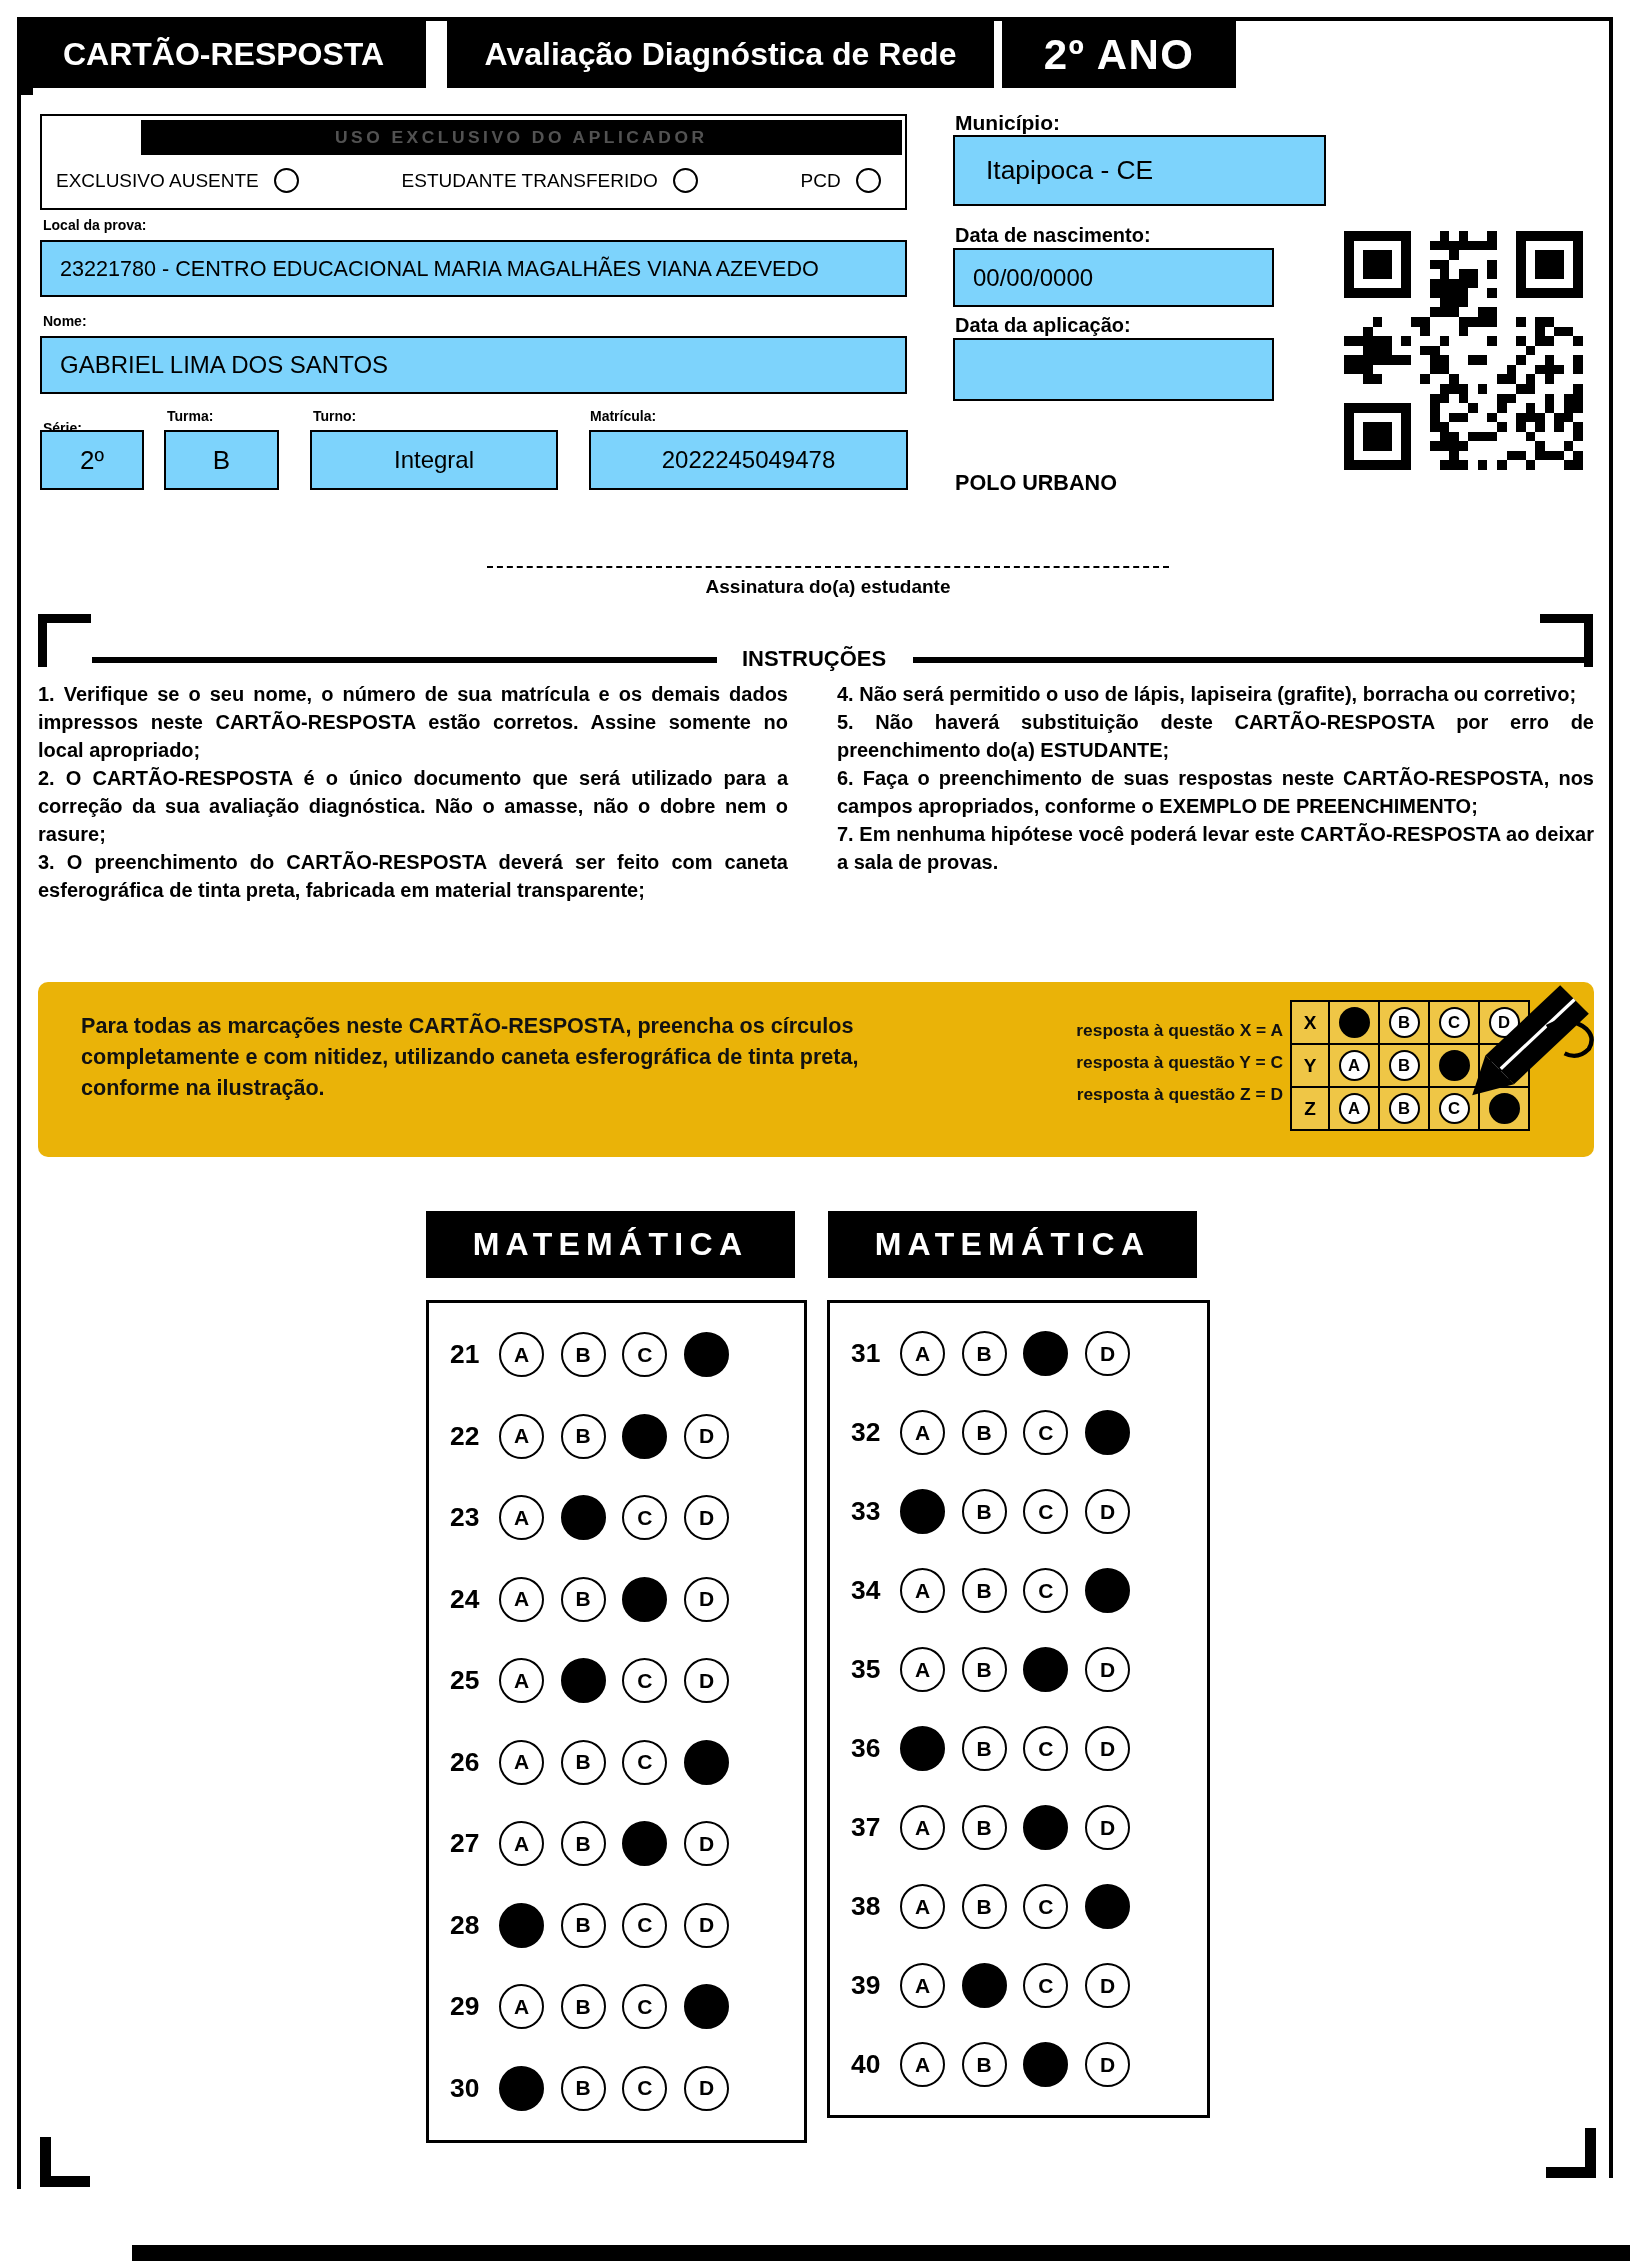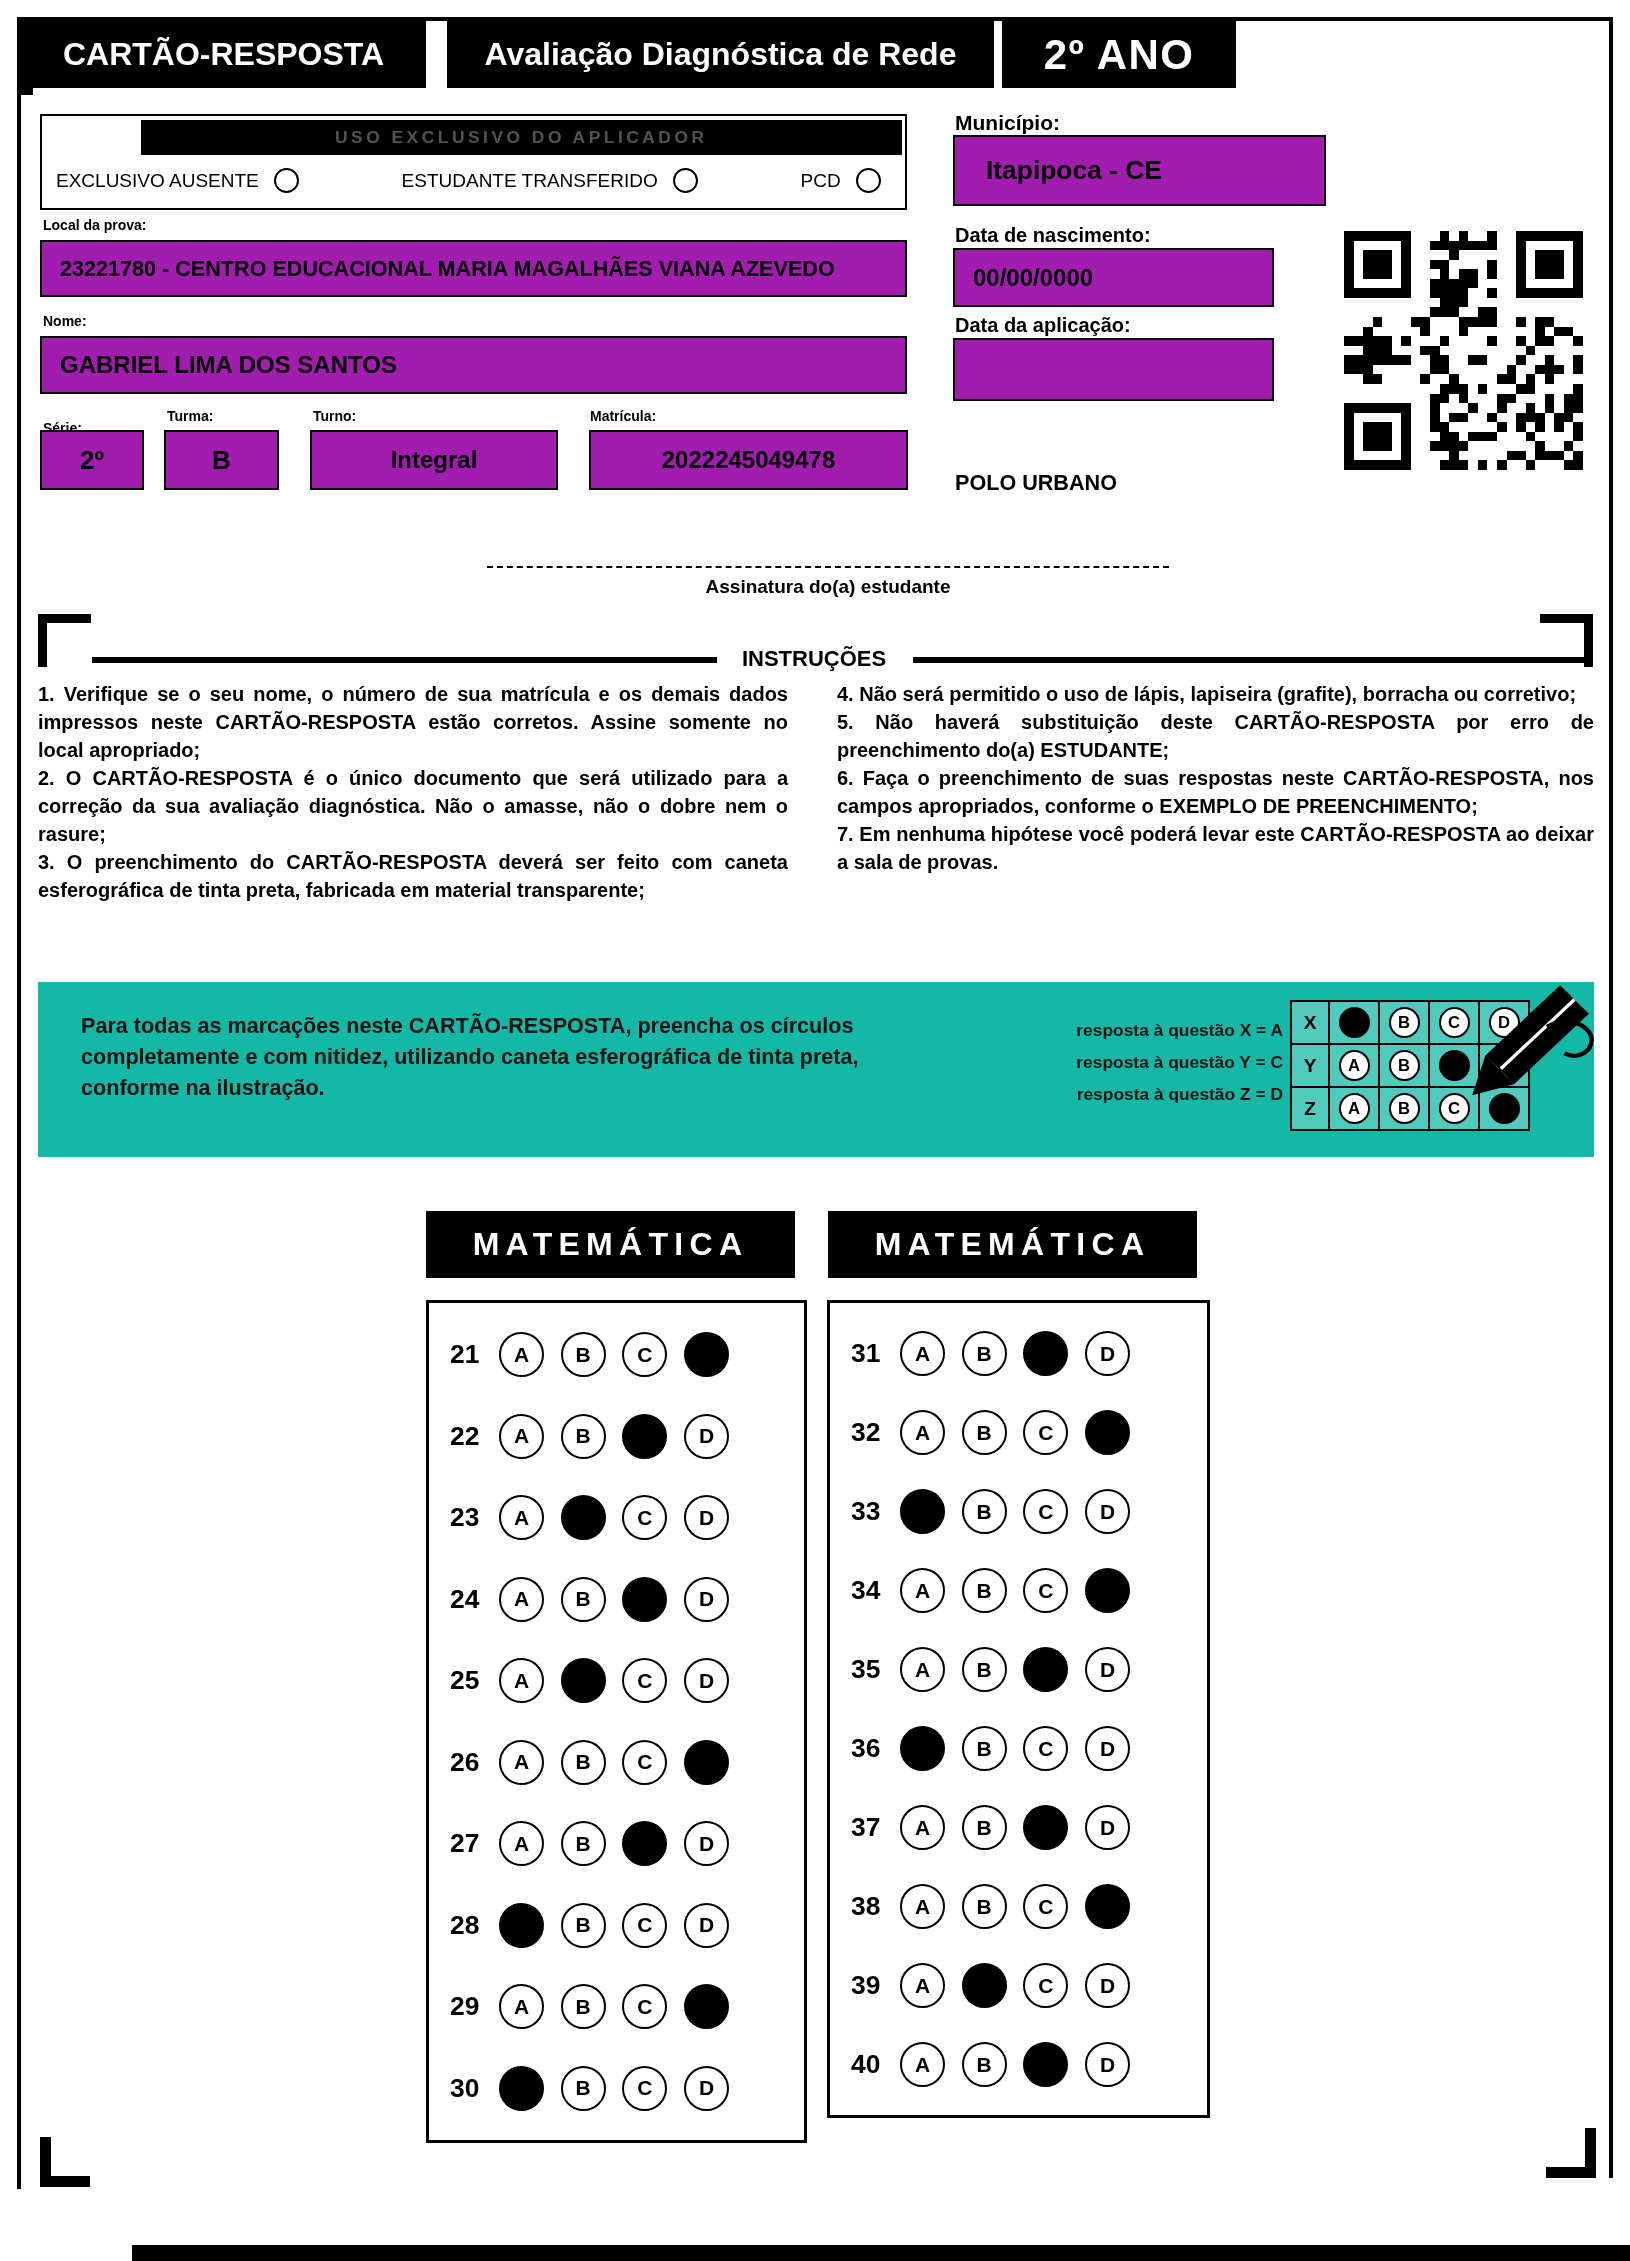--- a/index.html
+++ b/index.html
@@ -15,25 +15,25 @@
     font-weight:bold; font-size:32px; display:flex; align-items:center; justify-content:center;
   }
   .hdr-grade { font-size:42px; letter-spacing:1.4px; }
   .box { position:absolute; border:2.1px solid #000; background:#fff; }
   .applicator-bar { position:absolute; top:3.5px; left:99px; right:3.5px; height:35px; background:#000; display:flex; align-items:center; justify-content:center; }
   .applicator-bar-text { color:rgba(255,255,255,0.32); font-size:17.4px; letter-spacing:3.5px; font-weight:bold; }
   .applicator-options { position:absolute; left:14px; right:24px; bottom:4.2px; height:46px; display:flex; align-items:center; justify-content:space-between; font-size:19px; }
   .opt { display:flex; align-items:center; gap:15.3px; }
   .opt-circle { width:25px; height:25px; border:2.1px solid #000; border-radius:50%; background:#fff; }
   .flabel { position:absolute; font-size:14px; font-weight:bold; }
-  .fbox { position:absolute; border:2.8px solid #000; background:#a21caf; display:flex; align-items:center; justify-content:center; font-weight:bold; }
+  .fbox { position:absolute; border:2.8px solid #000; background:#7dd3fc; display:flex; align-items:center; justify-content:center; font-weight:normal; }
   .rule { position:absolute; height:5.6px; background:#000; }
   .instr-col { position:absolute; font-size:20px; font-weight:bold; text-align:justify; line-height:1.40; }
   .instr-col p { margin:0; }
-  .example-box { position:absolute; background:#14b8a6; }
+  .example-box { position:absolute; background:#eab308;border-radius:10px; }
   .example-text { position:absolute; left:43px; top:28px; width:821px; font-size:21.6px; font-weight:bold; color:#111; line-height:1.44; }
   .example-keys { position:absolute; left:967px; top:32px; width:278px; text-align:right; font-size:17.4px; font-weight:bold; color:#111; line-height:1.85; }
   .example-grid { position:absolute; left:1252px; top:18px; border-top:2.1px solid #000; border-left:2.1px solid #000; background:rgba(255,255,255,0.25); }
   .ex-row { display:flex; }
   .ex-cell { border-right:2.1px solid #000; border-bottom:2.1px solid #000; width:50px; height:43px; display:flex; align-items:center; justify-content:center; }
   .ex-cell.ex-label { width:38px; font-size:19px; font-weight:bold; }
   .ex-bubble { width:31px; height:31px; border:2.1px solid #000; border-radius:50%; background:#fff;
     display:flex; align-items:center; justify-content:center; font-size:16.7px; font-weight:bold; }
   .ex-bubble.filled { background:#000; border-color:#000; color:transparent; }
   .pen { position:absolute; left:1432px; top:1.4px; width:132px; height:132px; }

